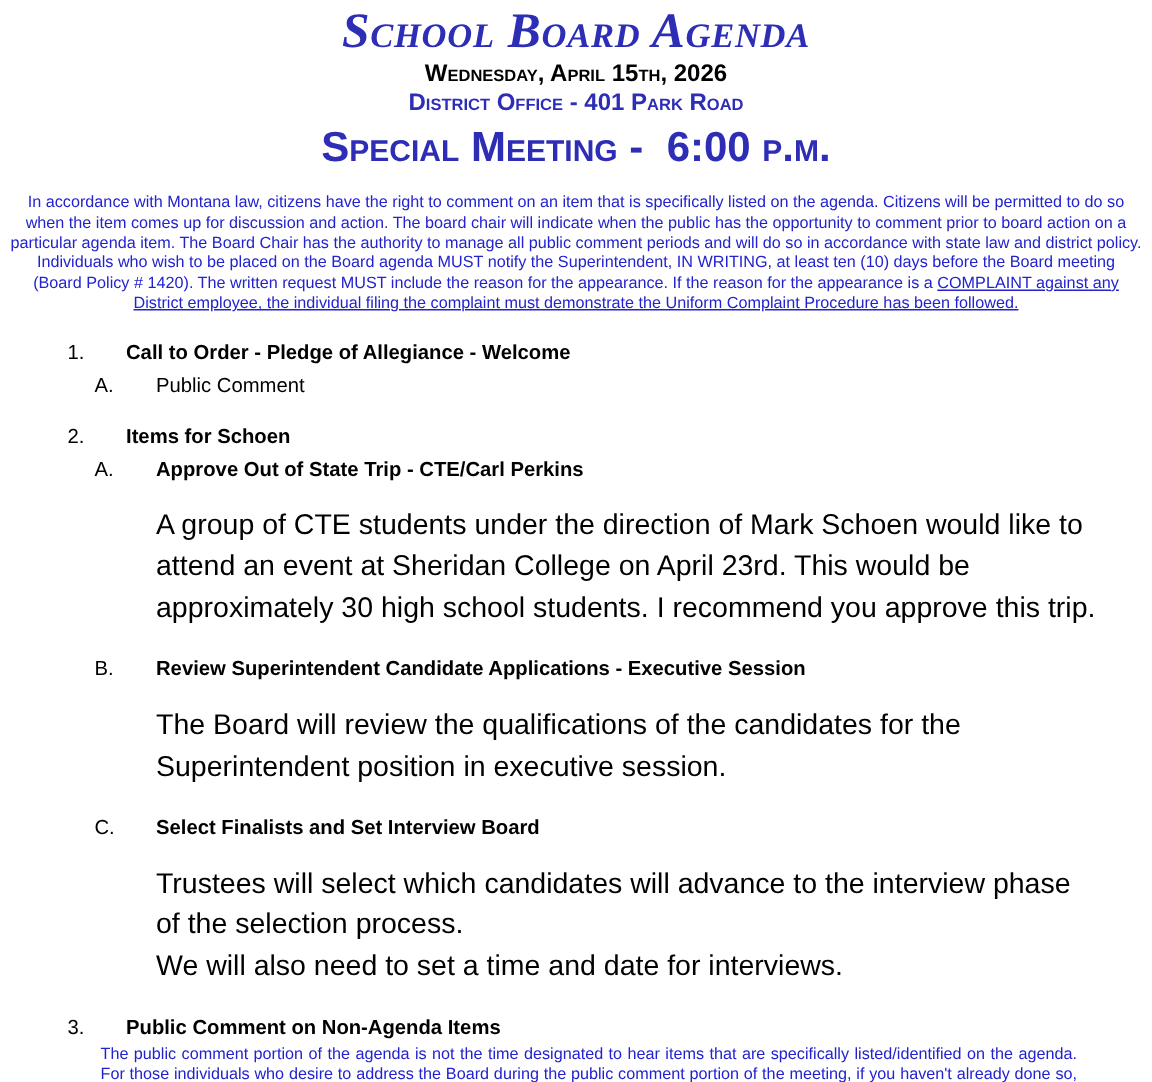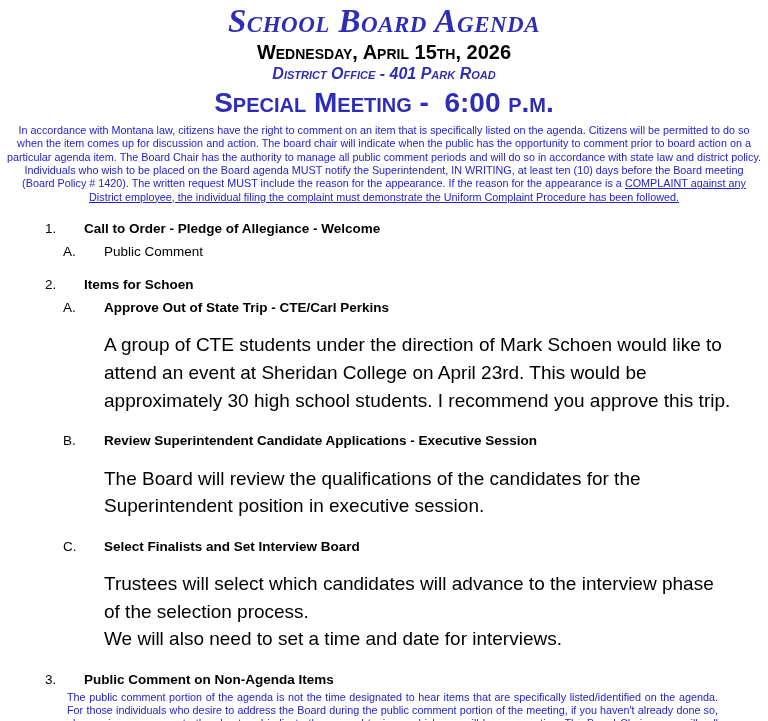--- a/index.html
+++ b/index.html
@@ -27,50 +27,49 @@
     font-variant:small-caps;
     font-size:33px;
     line-height:1.05;
     color:var(--heading-blue);
     letter-spacing:.5px;
     margin:0 0 2px 0;
   }
   .date-line{
     font-weight:bold;
     font-variant:small-caps;
-    font-size:20px;
+    font-size:16px;
     line-height:1.15;
     color:#000;
     margin:0;
     text-align:center;
   }
   .location-line{
     font-weight:bold;
-    font-style:italic;
     font-variant:small-caps;
     font-size:16px;
     line-height:1.15;
     color:var(--heading-blue);
     margin:1px 0 0 0;
   }
   .special-line{
     font-weight:bold;
     font-variant:small-caps;
     font-size:28px;
     line-height:1.1;
     color:var(--heading-blue);
     margin:5px 0 0 0;
     white-space:pre;
   }
   .notice{
     color:var(--notice-blue);
     font-size:10.8px;
     line-height:13.4px;
     text-align:center;
-    margin:5px 7px 0 7px;
+    margin:15px 7px 0 7px;
   }
   .u{text-decoration:underline;}
   .agenda-list{margin-top:14px;}
   .item-row{
     display:flex;
     margin:16px 20px 2px 45px;
     font-size:13.5px;
     line-height:1.3;
   }
   .item-num{width:39px;flex:none;}

